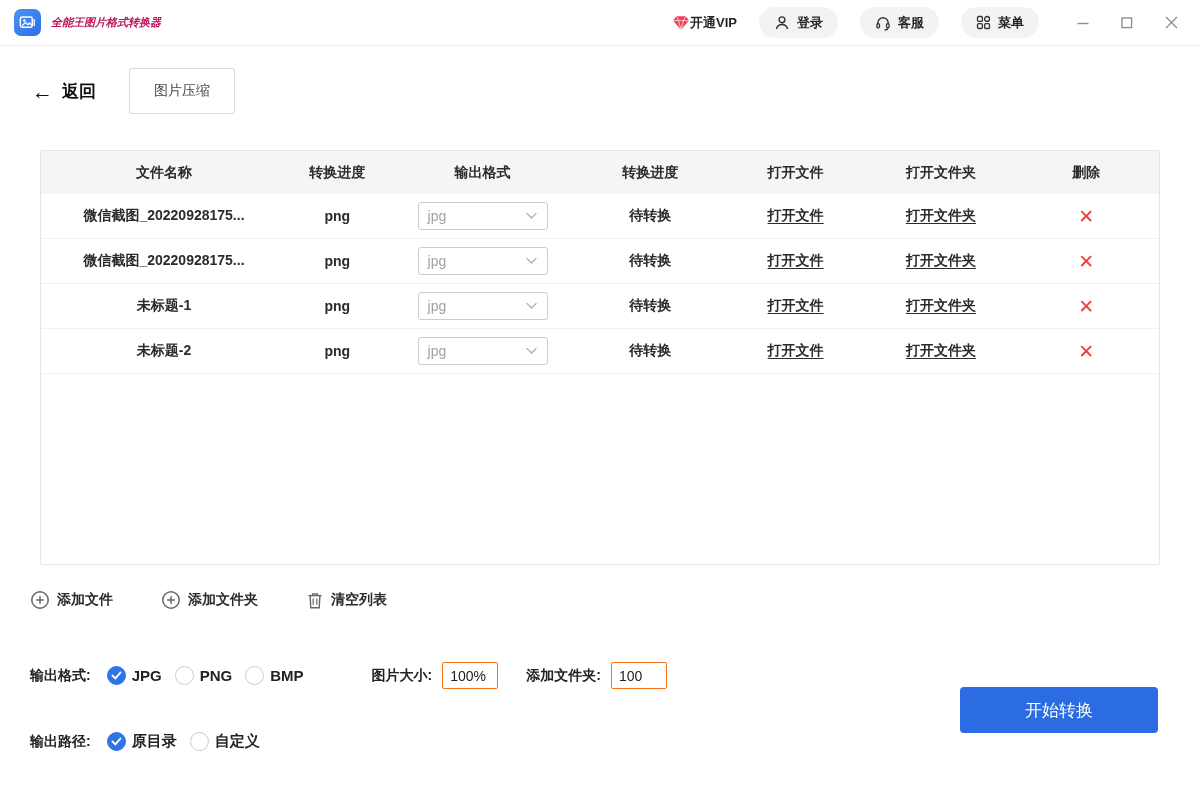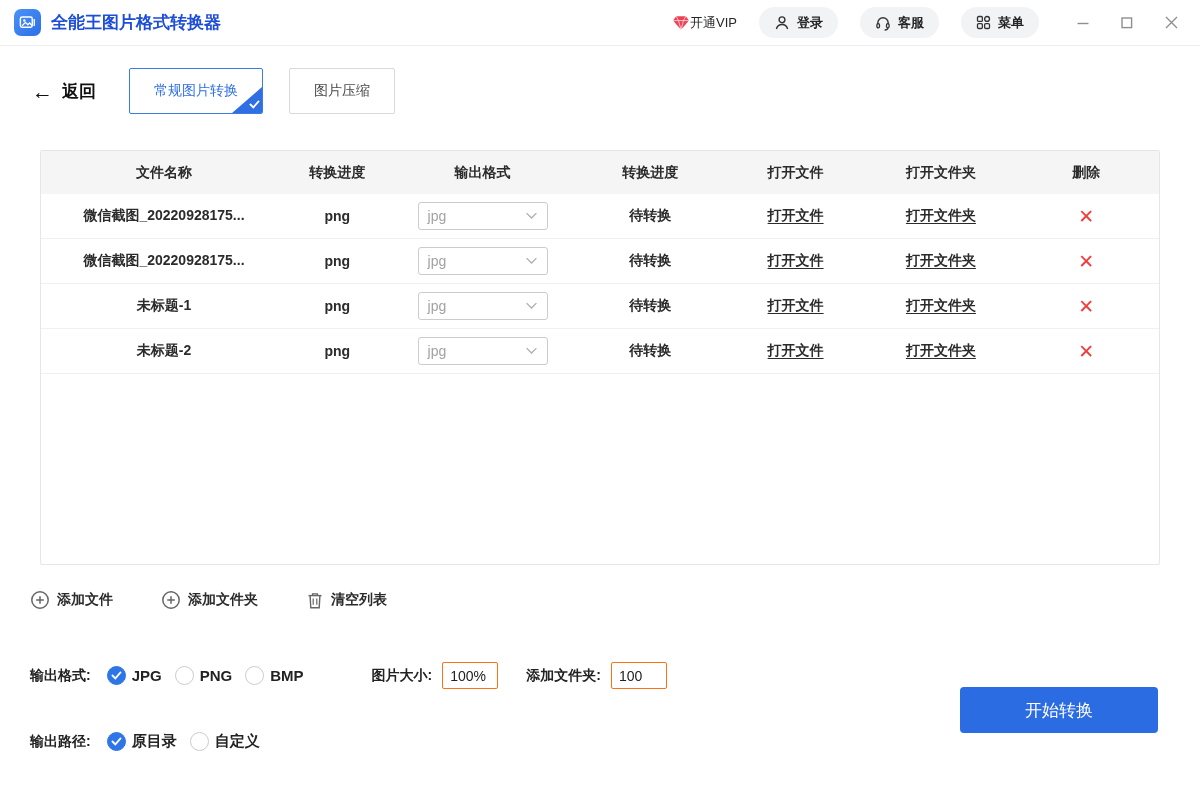--- a/index.html
+++ b/index.html
@@ -5,23 +5,23 @@
   html,body{margin:0;padding:0;background:#fff;}
   .app{position:relative;width:1200px;height:800px;background:#fff;overflow:hidden;
        font-family:"Liberation Sans","DejaVu Sans",sans-serif;color:#2b2b2b;}
 
   
   .titlebar{position:absolute;top:0;left:0;right:0;height:45px;background:#fff;
             border-bottom:1px solid #ededed;display:flex;align-items:center;justify-content:space-between;}
   .tb-left{display:flex;align-items:center;gap:10px;padding-left:14px;}
   .app-icon{width:27px;height:27px;border-radius:7px;background:linear-gradient(135deg,#4a93f7,#2d6ee8);
             display:flex;align-items:center;justify-content:center;flex:0 0 auto;}
-  .app-title{font-size:17px;font-weight:700;color:#1d4ed8;}
+  .app-title{font-size:11px;font-weight:700;color:#be185d;font-style:italic;}
   .tb-right{display:flex;align-items:center;gap:22px;padding-right:18px;}
-  .vip{display:flex;align-items:center;gap:0;font-size:13px;font-weight:400;color:#262626;cursor:pointer;}
+  .vip{display:flex;align-items:center;gap:0;font-size:13px;font-weight:700;color:#262626;cursor:pointer;}
   .pill{display:flex;align-items:center;gap:7px;background:#f2f3f5;border-radius:16px;height:31px;
         padding:0 15px;font-size:13px;font-weight:600;color:#262626;cursor:pointer;}
   .winctl{display:flex;align-items:center;gap:24px;margin-left:12px;}
   .winbtn{display:flex;align-items:center;cursor:pointer;padding:3px;}
 
   
   .nav-row{position:absolute;top:68px;left:32px;display:flex;align-items:center;}
   .back{display:flex;align-items:center;gap:9px;font-size:17px;font-weight:700;color:#111;
         margin-right:33px;cursor:pointer;}
   .back .arrow{font-size:21px;line-height:1;font-weight:400;}
@@ -152,27 +152,20 @@
       </div>
     </div>
   </header>
 
   <div class="nav-row">
     <div class="back">
       <span class="arrow">←</span>
       <span>返回</span>
     </div>
     <div class="tabs">
-        <div class="tab active">
-    <span>常规图片转换</span>
-    <span class="corner"></span>
-    <svg class="corner-check" width="11" height="9" viewBox="0 0 12 10">
-      <path d="M1.5 5l3.2 3.2L10.5 1.6" fill="none" stroke="#fff" stroke-width="2" stroke-linecap="round"></path>
-    </svg>
-  </div>
         <div class="tab">
     <span>图片压缩</span>
 
   </div>
       </div>
   </div>
 
   <div class="ftable">
     <div class="t-head">
         <div class="th c1">文件名称</div>

